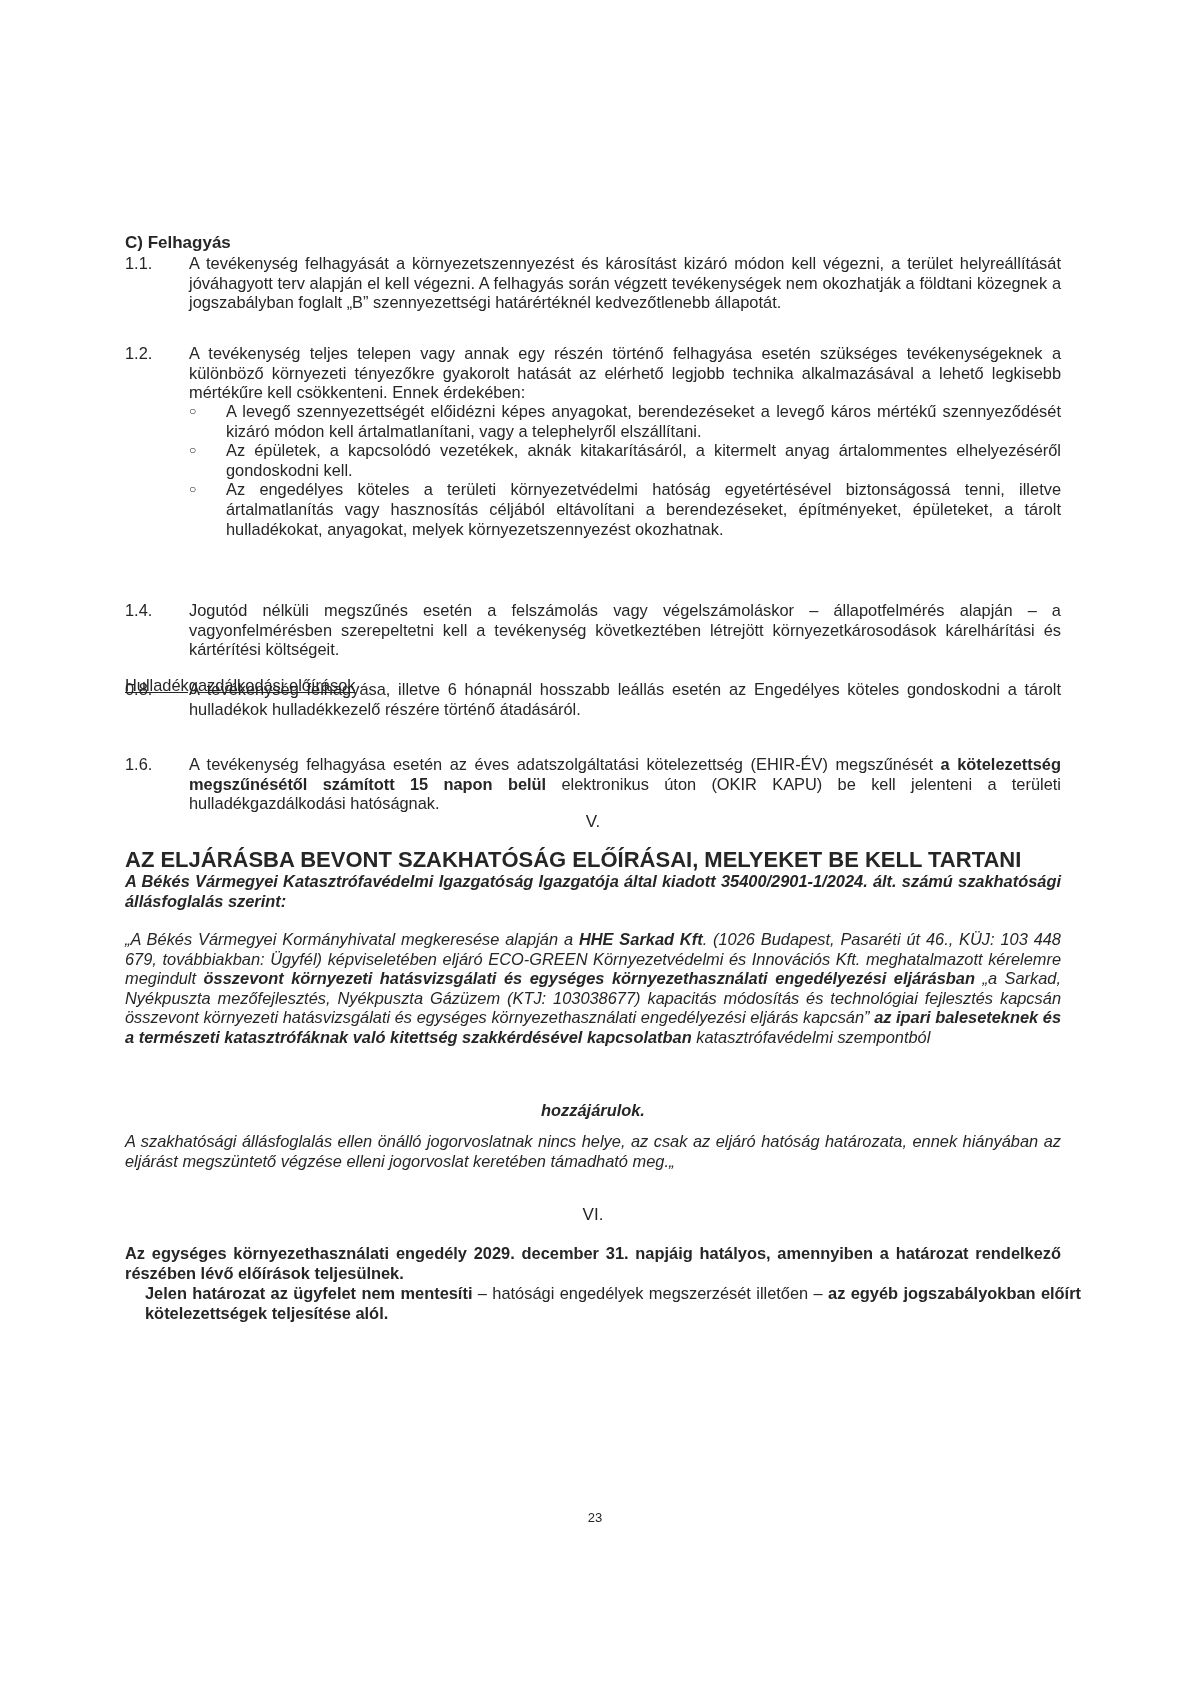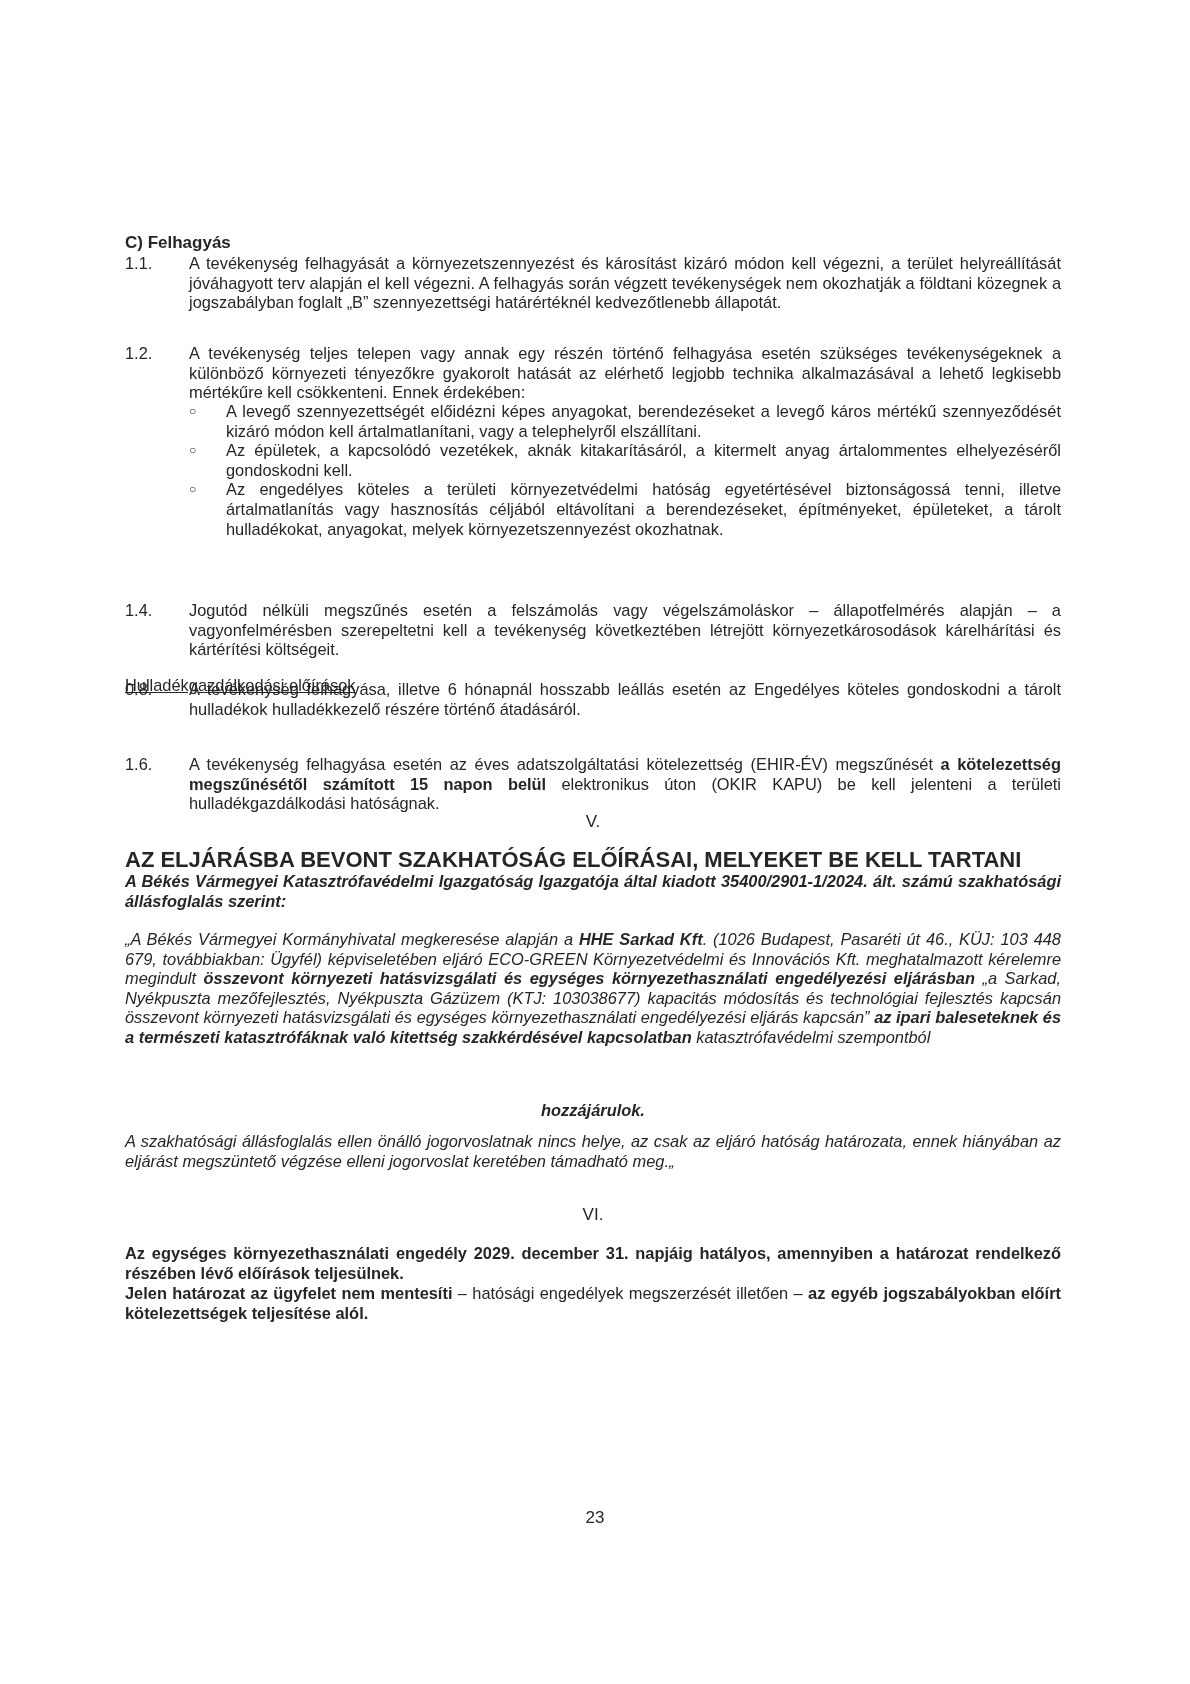--- a/index.html
+++ b/index.html
@@ -17,21 +17,21 @@
   .item .num { position: absolute; left: 0; top: 0; width: 60px; }
   .item .body { margin-left: 64px; text-align: justify; }
   .bullet { position: relative; margin-left: 27px; padding-left: 37px; text-align: justify; }
   .bullet .dot { position: absolute; left: 0; top: 0; font-size: 12px; }
   .sub-u { text-decoration: underline; }
   .b { font-weight: bold; }
   .i { font-style: italic; }
   .center { text-align: center; }
   .roman { font-size: 17px; }
   .sec-title { font-weight: bold; font-size: 22px; }
-  .page-num { left: 0; width: 1190px; top: 1508px; text-align: center; font-size: 17px; }
+  .page-num { left: 0; width: 1190px; top: 1508px; text-align: center; font-size: 13px; }
 </style>
 </head>
 <body>
 
 <div class="page">
 
   <div class="abs content heading-c">C) Felhagyás</div>
 
   <div class="item" style="top:254px;">
     <span class="num">1.1.</span>
@@ -81,16 +81,16 @@
   <div class="abs content sec-title" style="top:850px;">AZ ELJÁRÁSBA BEVONT SZAKHATÓSÁG ELŐÍRÁSAI, MELYEKET BE KELL TARTANI</div>
   <div class="abs content just b i" style="top:872px;">A Békés Vármegyei Katasztrófavédelmi Igazgatóság Igazgatója által kiadott 35400/2901-1/2024. ált. számú szakhatósági állásfoglalás szerint:</div>
 
   <div class="abs content just i" style="top:930px;"><span>„A Békés Vármegyei Kormányhivatal megkeresése alapján a </span><span class="b">HHE Sarkad Kft</span><span>. (1026 Budapest, Pasaréti út 46., KÜJ: 103 448 679, továbbiakban: Ügyfél) képviseletében eljáró ECO-GREEN Környezetvédelmi és Innovációs Kft. meghatalmazott kérelemre megindult </span><span class="b">összevont környezeti hatásvizsgálati és egységes környezethasználati engedélyezési eljárásban</span><span> „a Sarkad, Nyékpuszta mezőfejlesztés, Nyékpuszta Gázüzem (KTJ: 103038677) kapacitás módosítás és technológiai fejlesztés kapcsán összevont környezeti hatásvizsgálati és egységes környezethasználati engedélyezési eljárás kapcsán” </span><span class="b">az ipari baleseteknek és a természeti katasztrófáknak való kitettség szakkérdésével kapcsolatban</span><span> katasztrófavédelmi szempontból</span></div>
 
   <div class="abs content center b i" style="top:1101px;">hozzájárulok.</div>
   <div class="abs content just i" style="top:1132px;">A szakhatósági állásfoglalás ellen önálló jogorvoslatnak nincs helye, az csak az eljáró hatóság határozata, ennek hiányában az eljárást megszüntető végzése elleni jogorvoslat keretében támadható meg.„</div>
 
   <div class="abs content center roman" style="top:1205px;">VI.</div>
   <div class="abs content just b" style="top:1244px;">Az egységes környezethasználati engedély 2029. december 31. napjáig hatályos, amennyiben a határozat rendelkező részében lévő előírások teljesülnek.</div>
-  <div class="abs content just" style="top:1284px;"><span class="b">Jelen határozat az ügyfelet nem mentesíti</span><span> – hatósági engedélyek megszerzését illetően – </span><span class="b">az egyéb jogszabályokban előírt kötelezettségek teljesítése alól.</span></div>
+  <div class="abs content just" style="top:1284px;margin-left:20px;"><span class="b">Jelen határozat az ügyfelet nem mentesíti</span><span> – hatósági engedélyek megszerzését illetően – </span><span class="b">az egyéb jogszabályokban előírt kötelezettségek teljesítése alól.</span></div>
 
   <div class="abs page-num">23</div>
 </div>
 
 </body></html>

